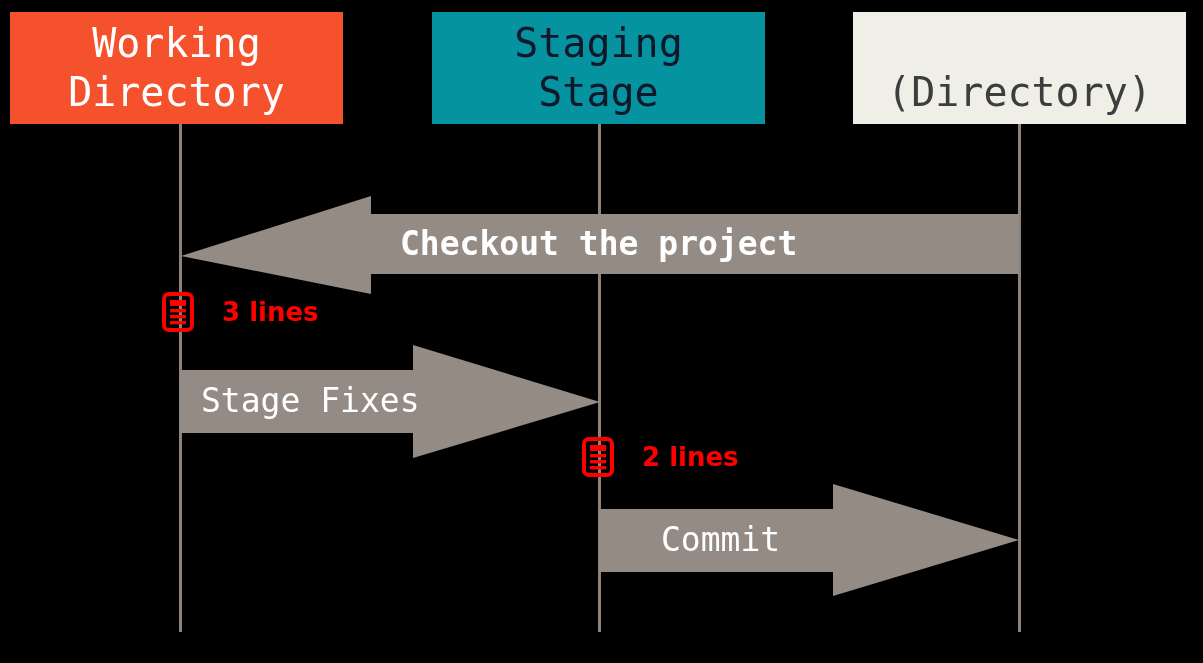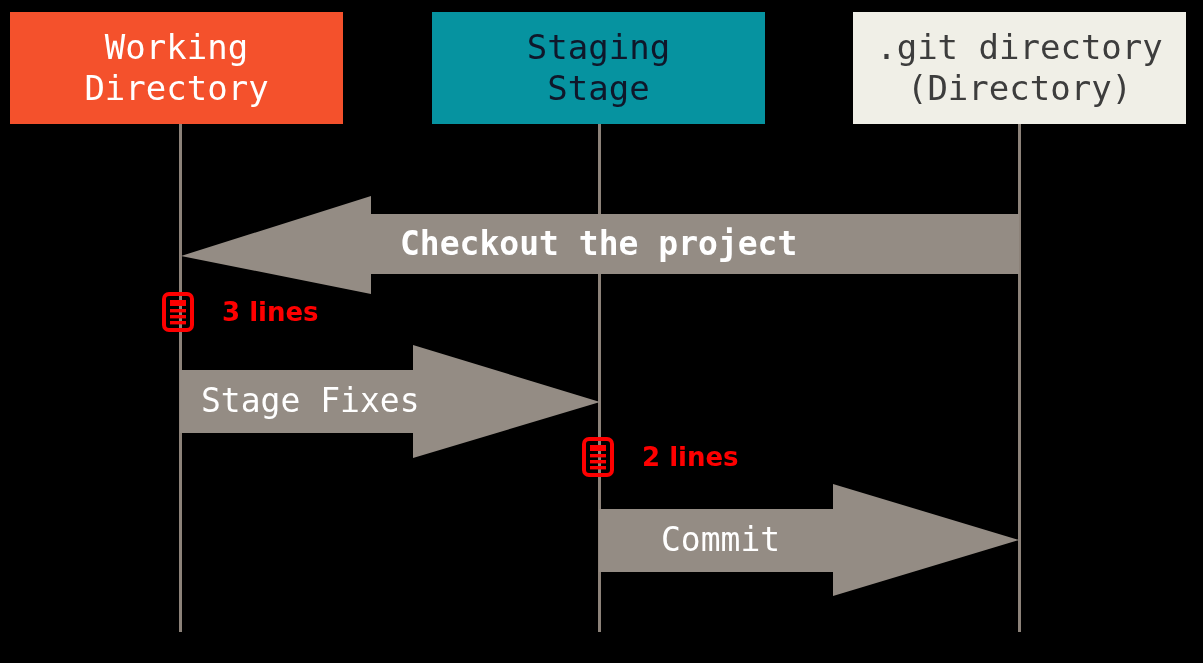--- a/index.html
+++ b/index.html
@@ -18,21 +18,21 @@
   }
 
   
   .stage-box {
     position: absolute;
     display: flex;
     align-items: center;
     justify-content: center;
     text-align: center;
     font-family: "DejaVu Sans Mono", "Liberation Mono", monospace;
-    font-size: 34px;
+    font-size: 40px;
     line-height: 1.22;
     letter-spacing: 0px;
     white-space: pre;
   }
   #box-working {
     left: 10px;  top: 12px;  width: 333px;  height: 112px;
     background: #f4512c;
     color: #ffffff;
   }
   #box-staging {
@@ -109,21 +109,21 @@
 </style>
 </head>
 <body>
 
 <div id="stage">
 
   <div class="stage-box" id="box-working"><span><span>Working</span><br><span>Directory</span></span></div>
 
   <div class="stage-box" id="box-staging"><span><span>Staging</span><br><span>Stage</span></span></div>
 
-  <div class="stage-box" id="box-repo"><span><span>.git directory</span><br><span>(Directory)</span></span></div>
+  <div class="stage-box" id="box-repo"><span><br><span>(Directory)</span></span></div>
 
   <div class="lifeline" id="lifeline-working"></div>
   <div class="lifeline" id="lifeline-staging"></div>
   <div class="lifeline" id="lifeline-repo"></div>
 
   <svg class="arrow-svg" viewBox="0 0 1203 663" xmlns="http://www.w3.org/2000/svg">
 
     <polygon class="arrow-shape" points="181,256 371,196 371,214 1019,214 1019,274 371,274 371,294"></polygon>
 
     <polygon class="arrow-shape" points="600,402 413,345 413,370 180,370 180,433 413,433 413,458"></polygon>

